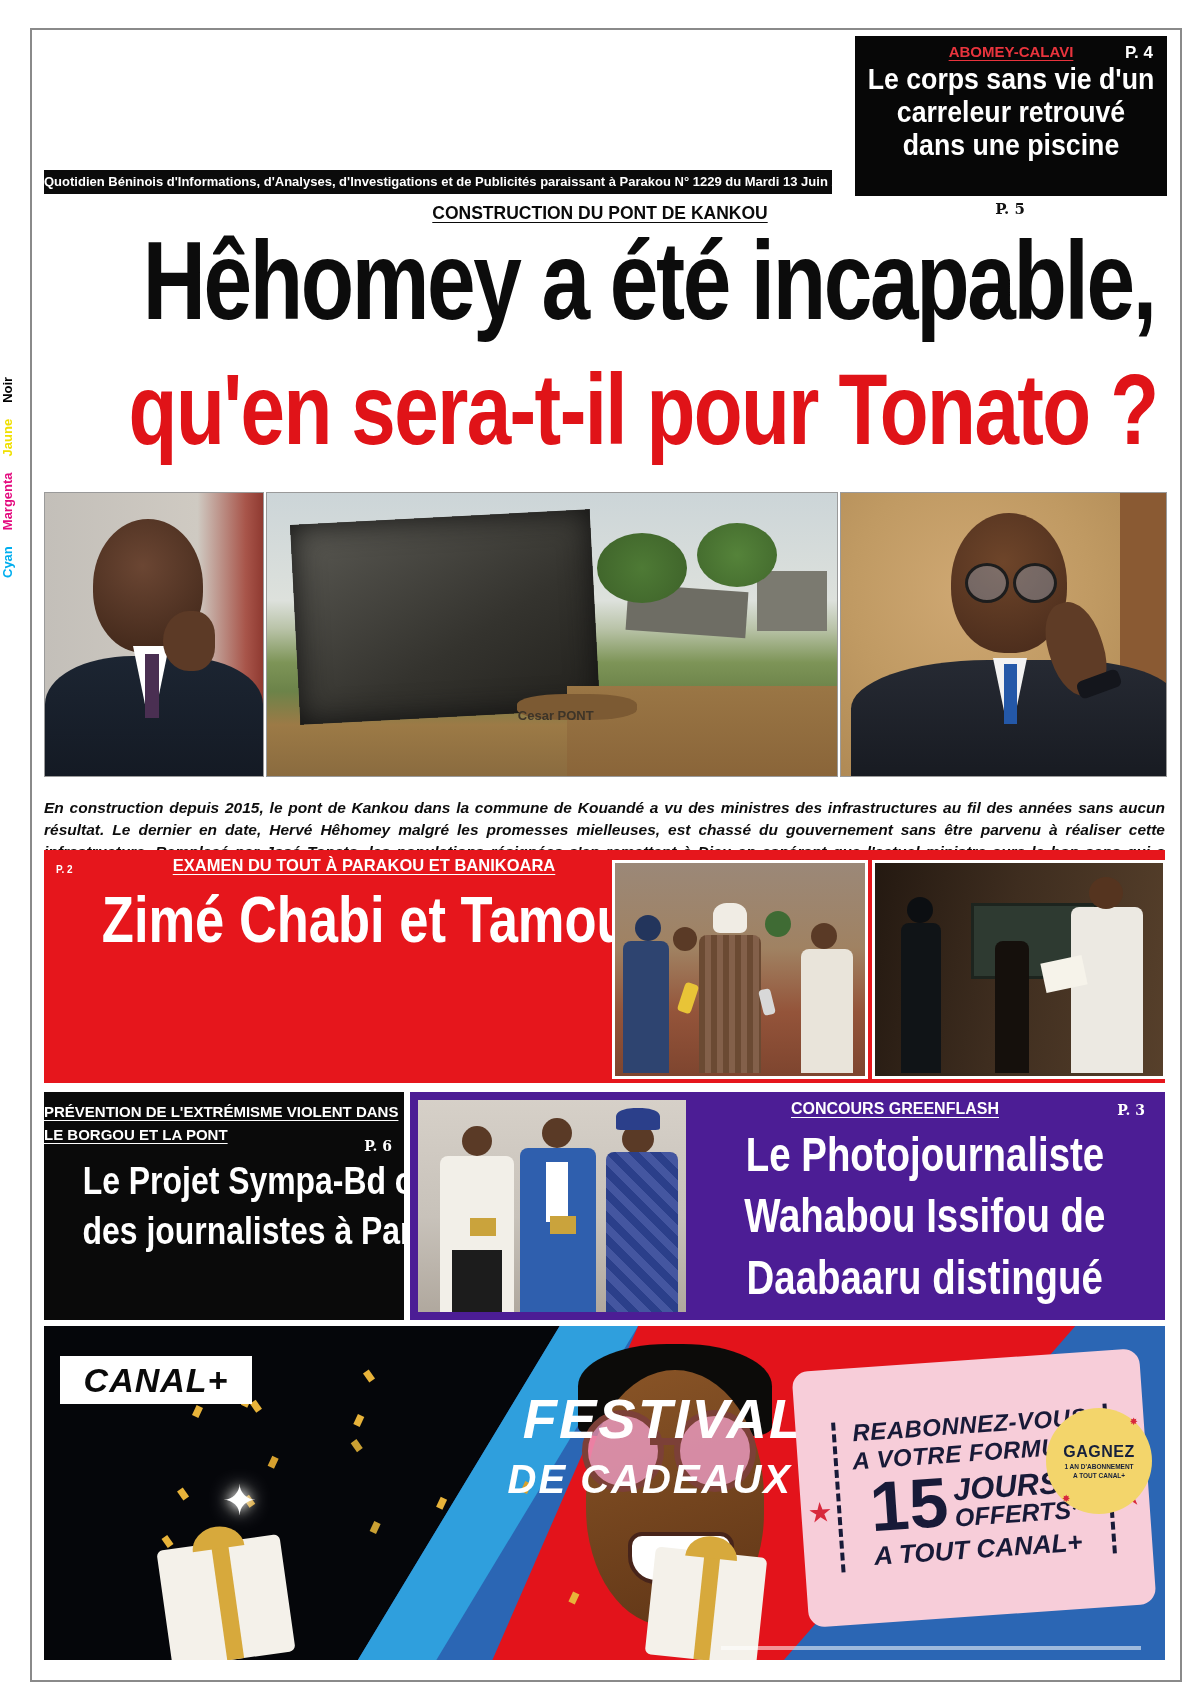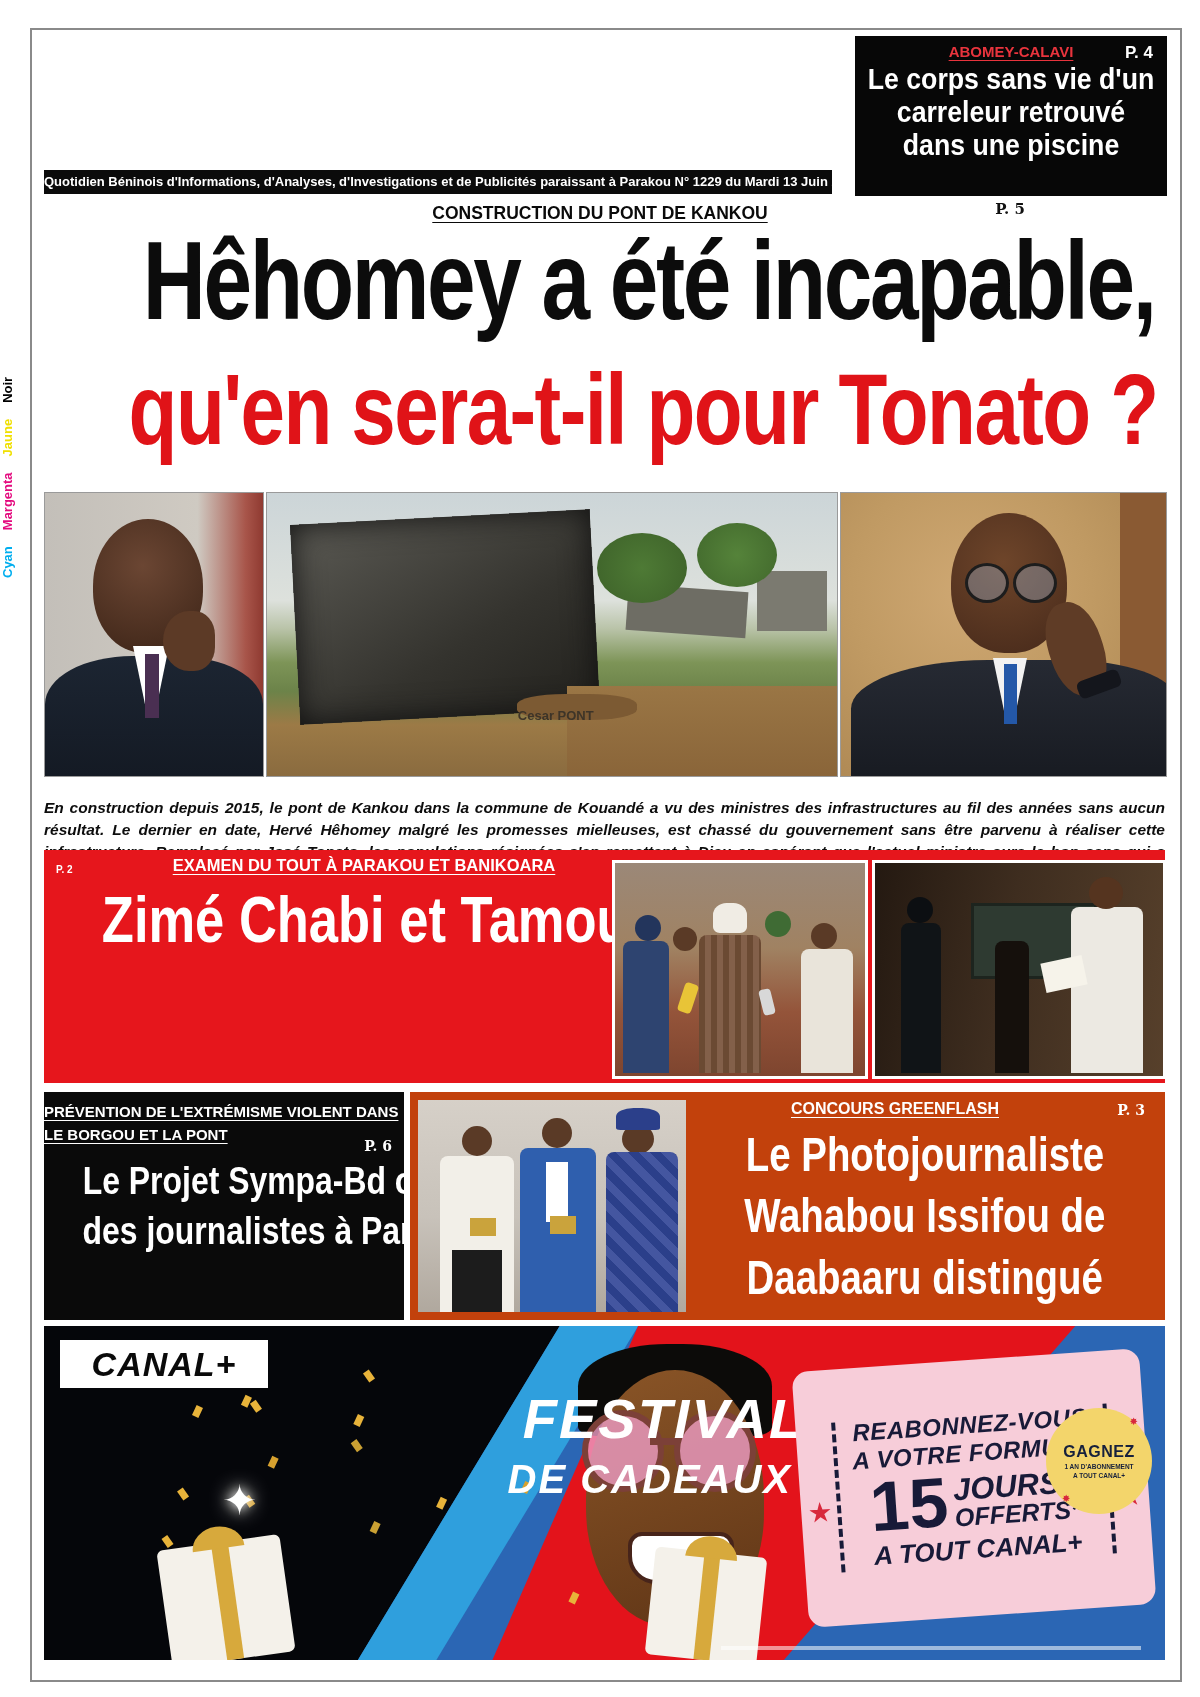--- a/index.html
+++ b/index.html
@@ -70,35 +70,35 @@
   .bph2{left:828px;width:288px;background:linear-gradient(100deg,#241911 0%,#3e2d1f 45%,#57402b 100%);}
 
   
   .bl-box{position:absolute;left:44px;top:1092px;width:360px;height:228px;background:#0a0a0a;color:#fff;}
   .bl-kicker{margin-top:9px;font-weight:bold;font-size:15px;line-height:1.5;
       text-decoration:underline;text-underline-offset:3px;}
   .bl-page{position:absolute;right:12px;top:46px;font-family:"DejaVu Serif",serif;font-weight:bold;font-size:14px;}
   .bl-h{margin-top:10px;text-align:center;font-weight:bold;font-size:38px;line-height:1.32;white-space:nowrap;}
   .bl-h .cond{display:inline-block;transform:scaleX(.84);}
 
-  .pink{position:absolute;left:410px;top:1092px;width:755px;height:228px;background:#c2410c;}
+  .pink{position:absolute;left:410px;top:1092px;width:755px;height:228px;background:#4c1d95;}
   .gf-photo{position:absolute;left:8px;top:8px;width:268px;height:212px;background:linear-gradient(#d6d0c8 0%,#c8c2ba 55%,#b0a89e 100%);overflow:hidden;}
   .gf-kicker{position:absolute;left:290px;top:8px;width:390px;text-align:center;color:#fff;font-weight:bold;
       font-size:16px;text-decoration:underline;text-underline-offset:3px;}
   .gf-page{position:absolute;right:20px;top:10px;color:#fff;font-family:"DejaVu Serif",serif;font-weight:bold;font-size:14px;}
   .gf-h{position:absolute;left:282px;top:32px;width:466px;text-align:center;color:#fff;font-weight:bold;
       font-size:48px;line-height:1.28;white-space:nowrap;}
   .gf-h .cond{display:inline-block;transform:scaleX(.80);}
 
   
   .ad{position:absolute;left:44px;top:1326px;width:1121px;height:334px;background:#2b66b4;overflow:hidden;}
   .ad-black{position:absolute;inset:0;background:#05060a;clip-path:polygon(0 0,46% 0,28% 100%,0 100%);}
   .ad-cyan{position:absolute;inset:0;background:#2f9fdd;clip-path:polygon(46% 0,53% 0,35% 100%,28% 100%);}
   .ad-red{position:absolute;inset:0;background:#e3131b;clip-path:polygon(53% 0,92% 0,66% 100%,40% 100%);}
-  .canal{position:absolute;left:16px;top:14px;width:208px;height:48px;background:#fff;display:flex;align-items:center;
+  .canal{position:absolute;left:16px;top:30px;width:192px;height:48px;background:#fff;display:flex;align-items:center;
       justify-content:center;font-weight:bold;font-style:italic;font-size:34px;color:#0a0a0a;letter-spacing:1px;}
   .festival{position:absolute;left:420px;top:60px;width:400px;text-align:center;color:#fff;font-style:italic;
       font-weight:bold;}
   .fest1{font-size:56px;letter-spacing:2px;}
   .fest2{font-size:40px;letter-spacing:2px;margin-top:6px;}
   .ticket{position:absolute;left:756px;top:34px;width:348px;height:256px;background:#f7cdd9;border-radius:16px;
       transform:rotate(-4deg);display:flex;flex-direction:column;align-items:center;justify-content:center;
       color:#181a38;font-style:italic;font-weight:bold;}
   .tk1{font-size:24px;letter-spacing:.5px;}
   .tk-row{display:flex;align-items:center;gap:6px;margin:2px 0;}

